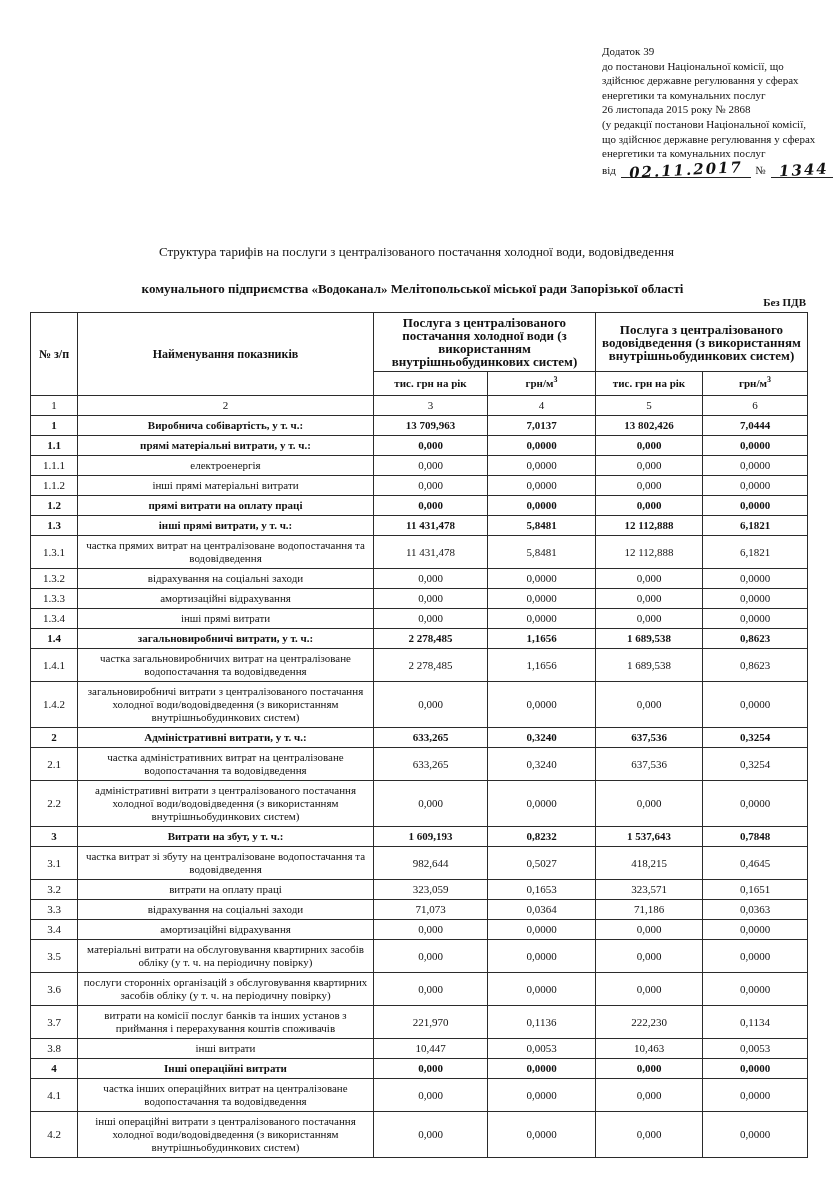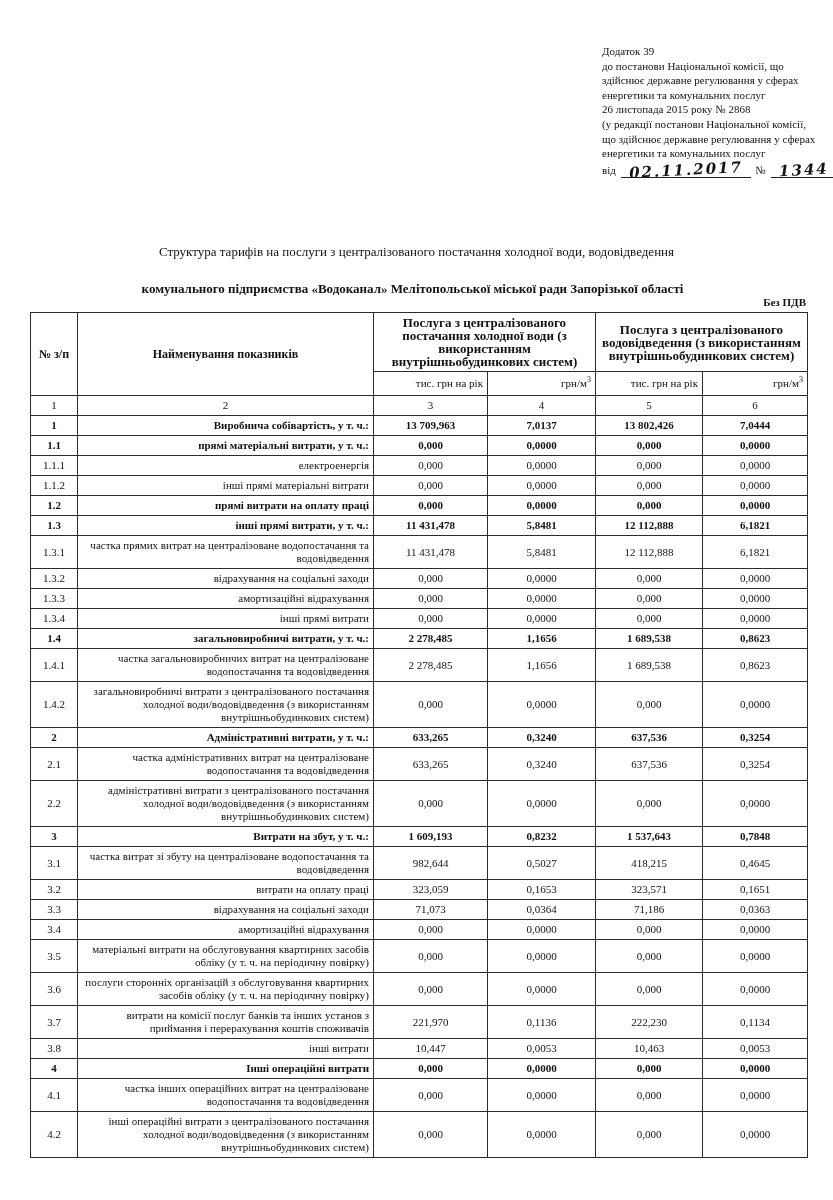--- a/index.html
+++ b/index.html
@@ -57,24 +57,24 @@
     font-size: 11px;
   }
   table.tariff th, table.tariff td {
     border: 1px solid #2b2b2b;
     padding: 3px 4px;
     vertical-align: middle;
     line-height: 13px;
   }
   th.group-hdr { font-weight: bold; font-size: 13px; height: 58px; padding: 4px 8px; }
   th.main-hdr  { font-weight: bold; font-size: 12px; margin-top: 8px; }
-  td.unit-cell { text-align: right; font-weight: normal; height: 24px; }
+  td.unit-cell { text-align: center; font-weight: bold; height: 24px; }
   td.idx-cell  { text-align: center; font-weight: normal; height: 14px; padding: 0 2px; line-height: 12px; }
   td.num-cell  { text-align: center; }
-  td.name-cell { text-align: right; margin-left: 10px; }
+  td.name-cell { text-align: center; margin-left: 10px; }
   tr.bold-row td { font-weight: bold; }
   sup { font-size: 8px; line-height: 0; }
 </style>
 </head>
 <body>
 
 <div class="appendix">
   <div>Додаток 39</div>
   <div>до постанови Національної комісії, що</div>
   <div>здійснює державне регулювання у сферах</div>

